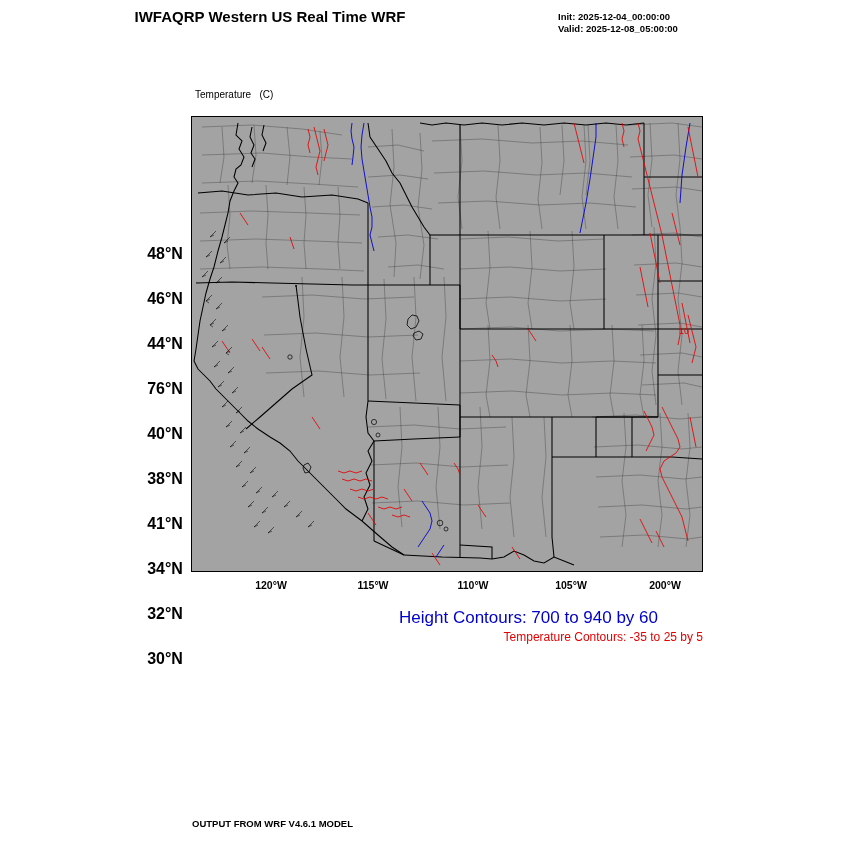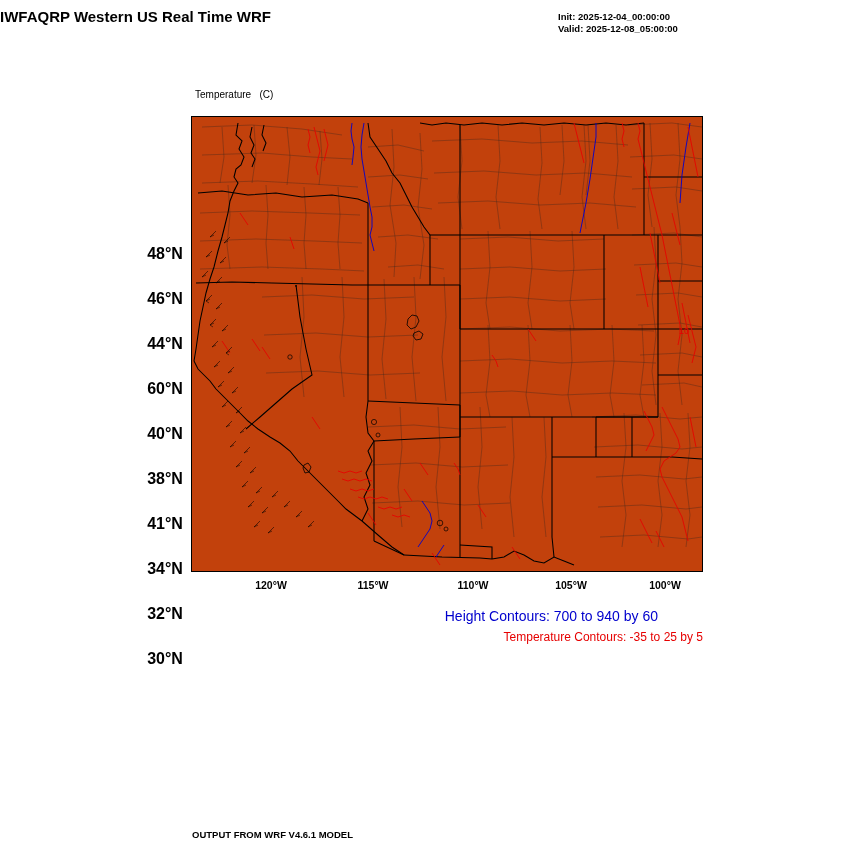--- a/index.html
+++ b/index.html
@@ -12,20 +12,21 @@
     height: 850px;
     position: relative;
     font-family: "Liberation Sans", sans-serif;
     color: #000000;
     overflow: hidden;
   }
   .abs { position: absolute; }
 
   #title {
     left: 0; top: 8px; width: 540px;
+    text-align: center;
     font-size: 15px;
     font-weight: bold;
   }
   #init-block {
     left: 558px; top: 11px;
     font-size: 9.5px;
     font-weight: bold;
     line-height: 12px;
   }
   #init-block div { white-space: pre; }
@@ -37,21 +38,21 @@
     white-space: pre;
   }
 
   
   #plot {
     left: 191px; top: 116px;
     width: 512px; height: 456px;
     border: 1.2px solid #000;
     box-sizing: border-box;
     overflow: hidden;
-    background: #c2410c;
+    background: #a3a3a3;
   }
   #plot svg { display: block; }
 
   
   .ytick {
     right: 0;
     width: 46px;
     text-align: center;
     font-size: 16px;
     font-weight: bold;
@@ -66,37 +67,37 @@
     position: absolute;
     transform: translateX(-50%);
     font-size: 10.5px;
     font-weight: bold;
     white-space: nowrap;
   }
 
   #height-legend {
     left: 0; top: 608px; width: 658px;
     text-align: right;
-    font-size: 14px;
+    font-size: 17px;
     color: #0000cd;
   }
   #temp-legend {
     left: 0; top: 630px; width: 703px;
     text-align: right;
     font-size: 12px;
     color: #e60000;
   }
 
   #footer {
     left: 192px; top: 818px;
     font-size: 9.5px;
     font-weight: bold;
     line-height: 12px;
   }
-  #footer div { white-space: pre; margin-top: 11px; }
+  #footer div { white-space: pre; }
 </style>
 </head>
 <body>
 
 <div class="abs" id="title">IWFAQRP Western US Real Time WRF</div>
 
 <div class="abs" id="init-block">
   <div>Init: 2025-12-04_00:00:00</div>
   <div>Valid: 2025-12-08_05:00:00</div>
 </div>
@@ -390,35 +391,35 @@
     </g>
 
     <text x="487" y="217" font-family="Liberation Sans, sans-serif" font-size="9" fill="#e60000">10</text>
   </svg>
 </div>
 
 <div class="abs" id="ylabels">
   <div class="abs ytick" style="top:129px">48°N</div>
   <div class="abs ytick" style="top:174px">46°N</div>
   <div class="abs ytick" style="top:219px">44°N</div>
-  <div class="abs ytick" style="top:264px">60°N</div>
+  <div class="abs ytick" style="top:264px">76°N</div>
   <div class="abs ytick" style="top:309px">40°N</div>
   <div class="abs ytick" style="top:354px">38°N</div>
   <div class="abs ytick" style="top:399px">41°N</div>
   <div class="abs ytick" style="top:444px">34°N</div>
   <div class="abs ytick" style="top:489px">32°N</div>
   <div class="abs ytick" style="top:534px">30°N</div>
 </div>
 
 <div class="abs" id="xlabels">
   <div class="xtick" style="left:80px;top:3px">120°W</div>
   <div class="xtick" style="left:182px;top:3px">115°W</div>
   <div class="xtick" style="left:282px;top:3px">110°W</div>
   <div class="xtick" style="left:380px;top:3px">105°W</div>
-  <div class="xtick" style="left:474px;top:3px">100°W</div>
+  <div class="xtick" style="left:474px;top:3px">200°W</div>
 </div>
 
 <div class="abs" id="height-legend">Height Contours: 700 to 940 by 60</div>
 <div class="abs" id="temp-legend">Temperature Contours: -35 to 25 by 5</div>
 
 <div class="abs" id="footer">
   <div>OUTPUT FROM WRF V4.6.1 MODEL</div>
 </div>
 
 </body></html>

